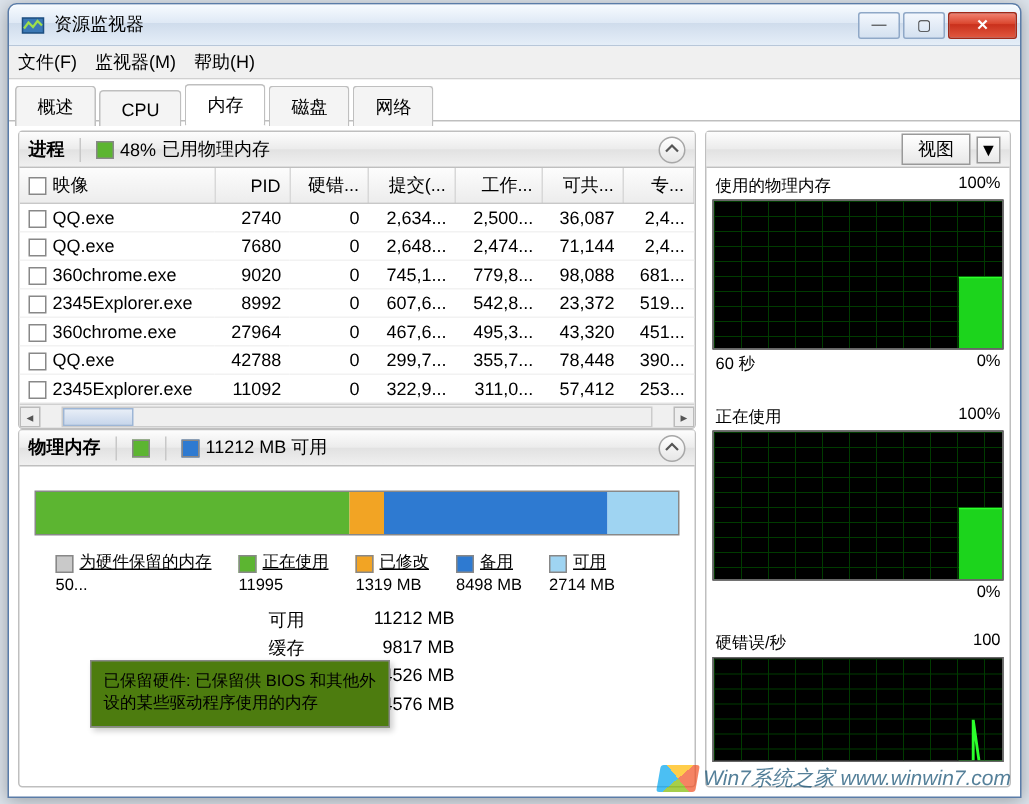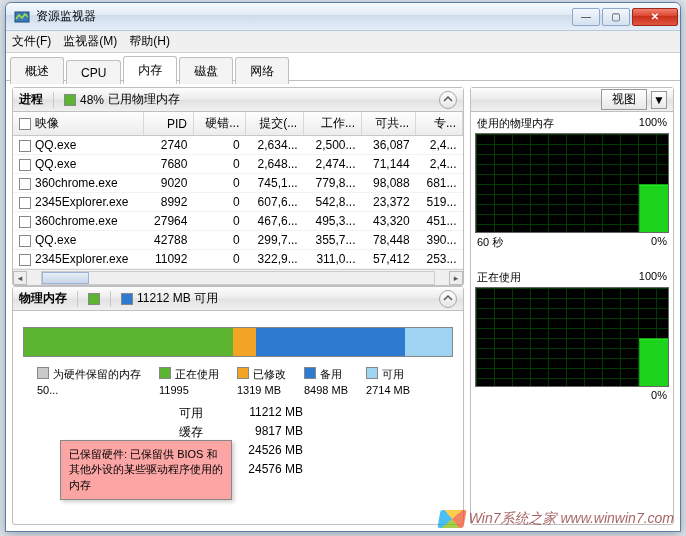--- a/index.html
+++ b/index.html
@@ -34,38 +34,38 @@
 .chk { width: 12px; height: 12px; border: 1px solid #888; display: inline-block; vertical-align: middle; margin-right: 4px; background: #fff; }
 .hscroll { height: 16px; background: #f0f0f0; border-top: 1px solid #d0d0d0; display:flex; align-items:center;}
 .hscroll .track{flex:1;height:14px;background:#efefef;border:1px solid #ccc;position:relative;margin:0 14px;}
 .hscroll .thumb{position:absolute;left:0;top:0;height:12px;width:12%;background:linear-gradient(#e8eef7,#c7d6eb);border:1px solid #9db6d6;}
 .hscroll .arr{width:14px;height:14px;border:1px solid #bbb;background:#eee;display:flex;align-items:center;justify-content:center;font-size:9px;color:#555;}
 .physmem { flex: 1; display: flex; flex-direction: column; }
 .membar { height: 30px; margin: 16px 10px 10px; display: flex; border: 1px solid #888; }
 .membar div { height: 100%; }
 .legend { display: flex; gap: 18px; padding: 0 10px 8px 24px; flex-wrap: wrap; }
 .legitem { display: flex; flex-direction: column; align-items: flex-start; gap: 2px; font-size: 11px;}
-.legitem .top{display:flex;align-items:flex-start;gap:4px;}
+.legitem .top{display:flex;align-items:flex-end;gap:4px;text-decoration:underline;}
 .stats { padding: 0 0 8px 130px; }
 .stats .row { display: flex; gap: 20px; padding: 1px 0; }
 .stats .lbl { width: 60px; text-align: right; }
 .stats .val { width: 80px; text-align: right; }
-.tooltip { position: absolute; left: 60px; top: 440px; width: 172px; background: #fca5a5; border: 1px solid #888; padding: 6px 8px; font-size: 11px; box-shadow: 2px 2px 4px rgba(0,0,0,0.2); z-index: 50; line-height: 1.4;}
+.tooltip { position: absolute; left: 60px; top: 440px; width: 200px; background: #4d7c0f; border: 1px solid #888; padding: 6px 8px; font-size: 11px; box-shadow: 2px 2px 4px rgba(0,0,0,0.2); z-index: 50; line-height: 1.4;}
 .rightinner { border: 1px solid #bfbfbf; border-radius: 3px; height: 100%; background: #fff; display: flex; flex-direction: column; }
 .righthdr { height: 24px; background: linear-gradient(#fdfdfd,#ececec 48%,#e2e2e2 52%,#f0f0f0); border-bottom: 1px solid #bfbfbf; display: flex; align-items: center; justify-content: flex-end; padding: 0 6px; gap: 4px; }
 .viewbtn { border: 1px solid #999; background: linear-gradient(#fff,#e8e8e8); padding: 1px 10px; cursor: pointer; display:flex;align-items:center;gap:4px;}
 .dropbtn{border:1px solid #999;background:linear-gradient(#fff,#e8e8e8);width:16px;height:18px;display:flex;align-items:center;justify-content:center;cursor:pointer;}
 .graphs { flex: 1; padding: 4px 4px; overflow: hidden; display: flex; flex-direction: column; gap: 20px; text-align: right; }
 .graph { }
 .graph .ghdr { display: flex; justify-content: space-between; font-size: 11px; padding: 0 2px 2px; }
 .graph .gplot { height: 100px; background: #000; border: 1px solid #666; position: relative; overflow: hidden; }
 .grid { position: absolute; inset: 0; background-image: linear-gradient(#003b00 1px, transparent 1px), linear-gradient(90deg, #003b00 1px, transparent 1px); background-size: 18px 10px; }
 .gline { position: absolute; bottom: 0; left: 0; right: 0; }
 .gfoot { display: flex; justify-content: space-between; font-size: 11px; padding: 2px 2px 0; }
-.watermark{position:absolute;right:12px;bottom:8px;font-size:14px;color:#7f1d1d;opacity:0.7;display:flex;align-items:center;gap:4px;font-style:italic;z-index:60;}
+.watermark{position:absolute;right:12px;bottom:8px;font-size:14px;color:#0c4a6e;opacity:0.7;display:flex;align-items:center;gap:4px;font-style:italic;z-index:60;}
 .watermark .flag{width:26px;height:18px;border-radius:2px;background:conic-gradient(from 45deg,#f25022 0 25%,#7fba00 0 50%,#00a4ef 0 75%,#ffb900 0);transform:skewX(-10deg);}
 </style>
 </head>
 <body>
 
 <div class="window">
   <div class="titlebar">
     <span class="ico">
         <svg width="16" height="16">
           <rect x="1" y="3" width="14" height="10" fill="#3b78b5" stroke="#1d4e80"></rect>
@@ -320,20 +320,32 @@
                 <svg class="gline" width="100%" height="100%" preserveAspectRatio="none" viewBox="0 0 100 100">
                   <polygon points="85,100 85,52 100,52 100,100" fill="#1cd41c"></polygon>
                   <polyline points="85,52 100,52" stroke="#2bff2b" stroke-width="1"></polyline>
                 </svg>
               </div>
             <div class="gfoot">
                 <span></span>
                 <span>0%</span>
               </div>
           </div>
+          <div class="graph">
+            <div class="ghdr">
+                <span>硬错误/秒</span>
+                <span>100</span>
+              </div>
+            <div class="gplot" style="height:70px">
+                <div class="grid"></div>
+                <svg class="gline" width="100%" height="100%" preserveAspectRatio="none" viewBox="0 0 100 100">
+                  <polyline points="85,100 90,100 90,60 92,100 100,100" stroke="#2bff2b" fill="none" stroke-width="1"></polyline>
+                </svg>
+              </div>
+          </div>
         </div>
       </div>
     </div>
   </div>
 </div>
 
 <div class="tooltip">已保留硬件: 已保留供 BIOS 和其他外设的某些驱动程序使用的内存</div>
 
 <div class="watermark">
   <span class="flag"></span>

